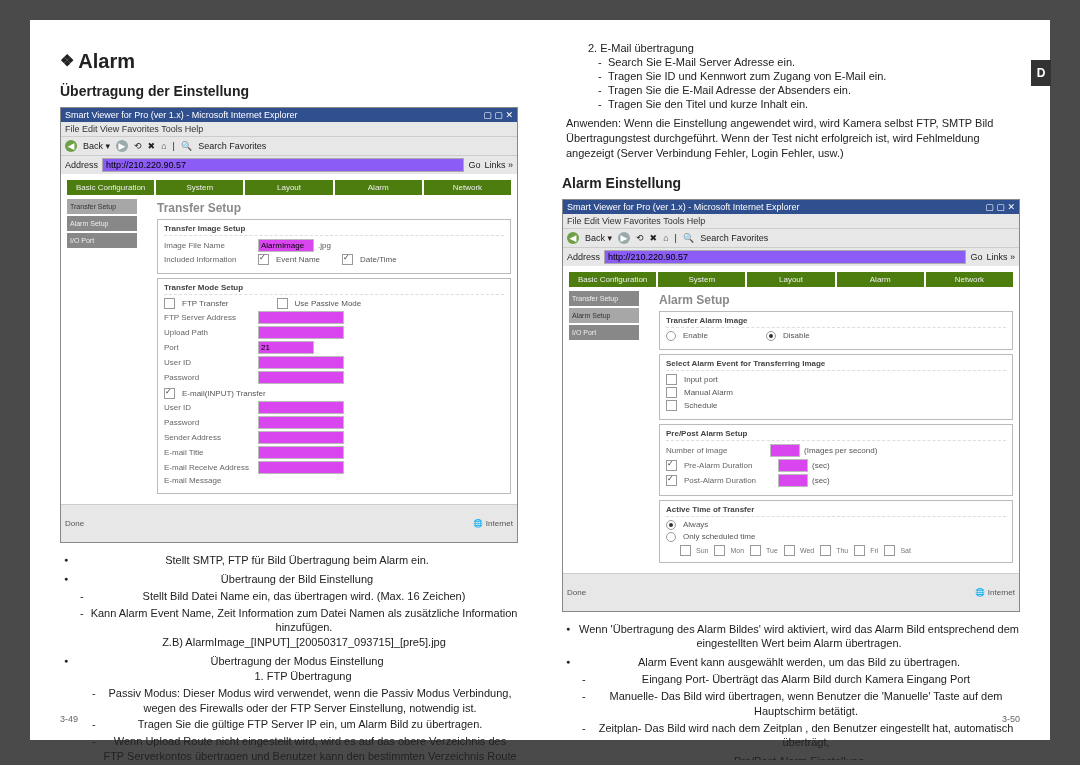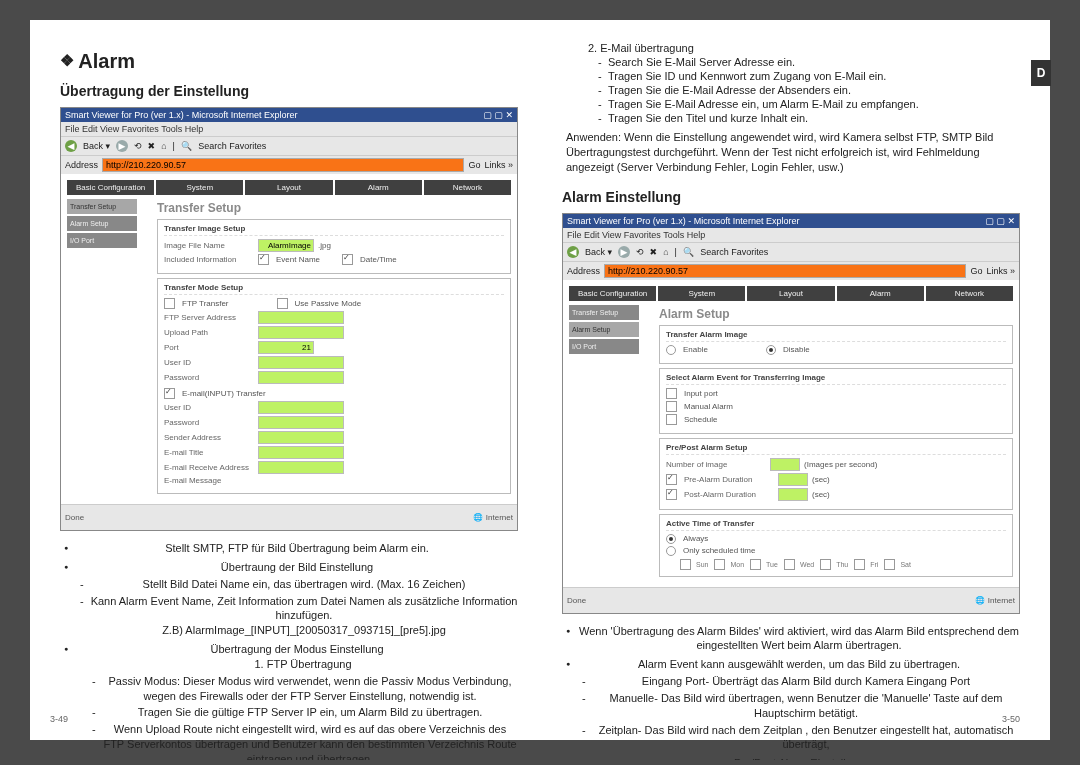--- a/index.html
+++ b/index.html
@@ -79,36 +79,36 @@
     font-size: 9px;
     padding: 2px 4px;
     border-top: 1px solid #ccc;
     display: flex;
     gap: 4px;
     align-items: center;
   }
   .browser .addr input {
     flex: 1;
     font-size: 9px;
-    background: #f97316;
+    background: #8b5cf6;
     border: 1px solid #aaa;
     padding: 1px 3px;
   }
   .webpage {
     background: #fff;
     padding: 6px;
   }
   .tabs {
     display: flex;
     gap: 2px;
     margin-bottom: 4px;
   }
   .tabs .tab {
     flex: 1;
-    background: #404040;
+    background: #4d7c0f;
     color: #eee;
     font-size: 8px;
     text-align: center;
     padding: 3px 0;
   }
   .page-area {
     display: flex;
     gap: 20px;
   }
   .side {
@@ -153,50 +153,49 @@
     align-items: center;
     gap: 4px;
     margin: 2px 0;
   }
   .row .lbl { width: 90px; color: #666; }
   .row input[type="text"] {
     border: 1px solid #bbb;
     font-size: 8px;
     padding: 1px 2px;
     width: 80px;
-    background: #bef264;
-    text-align: right;
+    background: #d946ef;
   }
   .row input.short { width: 50px; }
   .cb { display:inline-block; width:9px; height:9px; border:1px solid #999; margin-right:3px; vertical-align:middle; background:#fff;}
   .cb.checked::after { content:"✓"; font-size:8px; position:relative; top:-2px; left:0px; color:#333;}
   .radio { display:inline-block; width:8px; height:8px; border:1px solid #999; border-radius:50%; margin-right:3px; vertical-align:middle; background:#fff;}
   .radio.on::after { content:""; display:block; width:4px; height:4px; border-radius:50%; background:#333; margin:2px;}
   .status {
     background: #e7e7e7;
     border-top: 1px solid #ccc;
     font-size: 8px;
     color: #555;
-    padding: 8px 4px;
+    padding: 14px 4px;
     display: flex;
     justify-content: space-between;
   }
 
   ul.bullets { list-style: none; padding: 0 0 0 4px; margin: 4px 0 0 0; }
   ul.bullets > li { position: relative; padding-left: 12px; margin-bottom: 4px; line-height: 1.35; text-align: center; }
   ul.bullets > li::before { content: "●"; position: absolute; left: 0; font-size: 7px; top: 2px; }
   ul.sub { list-style: none; padding: 0 0 0 4px; margin: 2px 0 0 0; }
   ul.sub > li { position: relative; padding-left: 10px; margin-bottom: 2px; }
   ul.sub > li::before { content: "-"; position: absolute; left: 0; }
   .num { padding-left: 12px; }
 
   .page-num-left {
     position: absolute;
     bottom: 16px;
-    left: 20px;
+    left: 30px;
     font-size: 9px;
     color: #666;
   }
   .page-num-right {
     position: absolute;
     bottom: 16px;
     right: 30px;
     font-size: 9px;
     color: #666;
   }
@@ -378,21 +377,20 @@
 
   <div class="col col-right">
     <div class="side-tab">D</div>
 
     <div style="padding-left:26px;">
       <div class="num" style="padding-left:0">2. E-Mail übertragung</div>
       <ul class="sub" style="padding-left:10px;">
         <li>Search Sie E-Mail Server Adresse ein.</li>
         <li>Tragen Sie ID und Kennwort zum Zugang von E-Mail ein.</li>
         <li>Tragen Sie die E-Mail Adresse der Absenders ein.</li>
-        <li>Tragen Sie E-Mail Adresse ein, um Alarm E-Mail zu empfangen.</li>
         <li>Tragen Sie den Titel und kurze Inhalt ein.</li>
       </ul>
     </div>
     <div style="padding-left:4px; margin-top:6px; line-height:1.35;">
       <div style="display:flex;">
         <div style="padding-left:0;">Anwenden: Wenn die Einstellung angewendet wird, wird Kamera selbst FTP, SMTP Bild Übertragungstest durchgeführt. Wenn der Test nicht erfolgreich ist, wird Fehlmeldung angezeigt (Server Verbindung Fehler, Login Fehler, usw.)</div>
       </div>
     </div>
 
     <h2 style="margin-top:14px;">Alarm Einstellung</h2>

